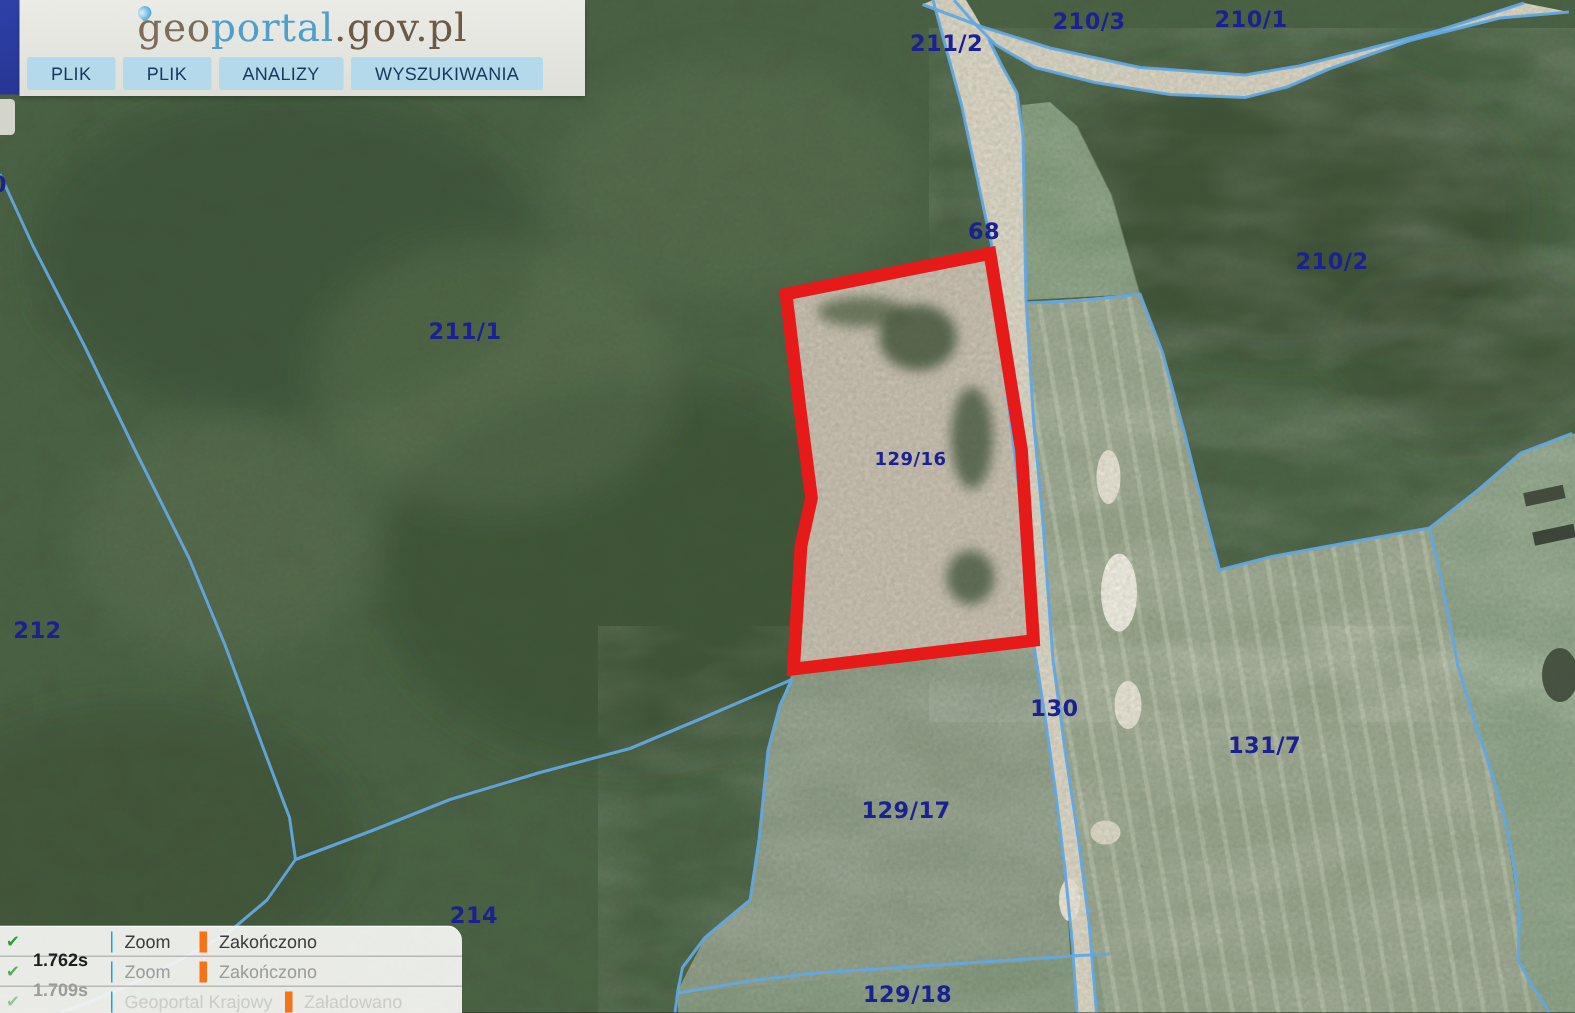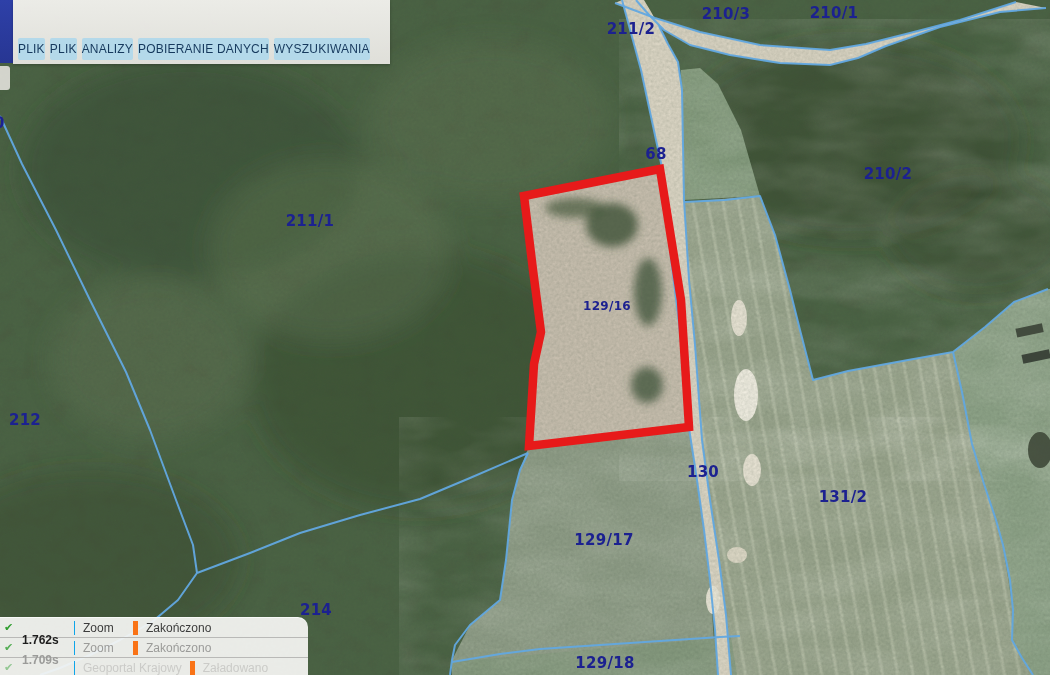--- a/index.html
+++ b/index.html
@@ -25,21 +25,21 @@
   .logo{position:relative;width:fit-content;margin:4px auto 0 auto;
         font-family:"DejaVu Serif",serif;font-size:26px;letter-spacing:.5px;line-height:30px;}
   .logo .geo{color:#7d6c58;}
   .logo .portal{color:#4f9fcc;}
   .logo .suffix{color:#6b5a45;}
   .logo .drop{position:absolute;left:1px;top:0px;width:9px;height:9px;border-radius:50% 50% 50% 0;
               transform:rotate(-45deg);
               background:radial-gradient(circle at 35% 35%,#d9f0fb,#5aa9d9 70%,#3d89bd);}
   .menu{position:absolute;left:5px;bottom:4px;display:flex;gap:5px;}
   .menu button{background:#b4d9ea;color:#16395d;border:none;border-radius:2px;
-               padding:4px 0;font-family:"Liberation Sans",sans-serif;font-size:12px;
+               padding:4px 16px;font-family:"Liberation Sans",sans-serif;font-size:12px;
                letter-spacing:.2px;cursor:pointer;white-space:nowrap;}
 
   
   .status-panel{position:absolute;left:0;top:617px;width:308px;height:58px;
                 background:rgba(246,246,244,.93);border-top-right-radius:10px;
                 border-top:1px solid rgba(255,255,255,.7);
                 font-size:12px;overflow:hidden;}
   .log-row{display:flex;align-items:center;height:19px;padding:0 6px 0 4px;
            border-bottom:1px solid #b9b9b7;}
   .log-row:last-child{border-bottom:none;}
@@ -155,34 +155,36 @@
 
   <div class="plabel" style="left:631px;top:29px">211/2</div>
   <div class="plabel" style="left:726px;top:14px">210/3</div>
   <div class="plabel" style="left:834px;top:13px">210/1</div>
   <div class="plabel" style="left:656px;top:154px">68</div>
   <div class="plabel" style="left:888px;top:174px">210/2</div>
   <div class="plabel" style="left:310px;top:221px">211/1</div>
   <div class="plabel" style="left:25px;top:420px">212</div>
   <div class="plabel big" style="left:607px;top:306px">129/16</div>
   <div class="plabel" style="left:703px;top:472px">130</div>
-  <div class="plabel" style="left:843px;top:497px">131/2</div>
+  <div class="plabel" style="left:843px;top:497px">131/7</div>
   <div class="plabel" style="left:604px;top:540px">129/17</div>
   <div class="plabel" style="left:316px;top:610px">214</div>
   <div class="plabel" style="left:605px;top:663px">129/18</div>
   <div class="plabel edge" style="left:-6px;top:123px">0</div>
 
   <div class="blue-strip"></div>
   <div class="gray-tab"></div>
   <div class="topbar">
+    <div class="logo">
+      <span class="drop"></span><span class="geo">geo</span><span class="portal">portal</span><span class="suffix">.gov.pl</span>
+    </div>
     <nav class="menu">
       <button>PLIK</button>
       <button>PLIK</button>
       <button>ANALIZY</button>
-      <button>POBIERANIE DANYCH</button>
       <button>WYSZUKIWANIA</button>
     </nav>
   </div>
 
   <div class="status-panel">
     <div class="log-row r1">
       <span class="chk">✔</span>
       <span class="t">1.762s</span>
       <span class="a">Zoom</span>
       <span class="s">Zakończono</span>

